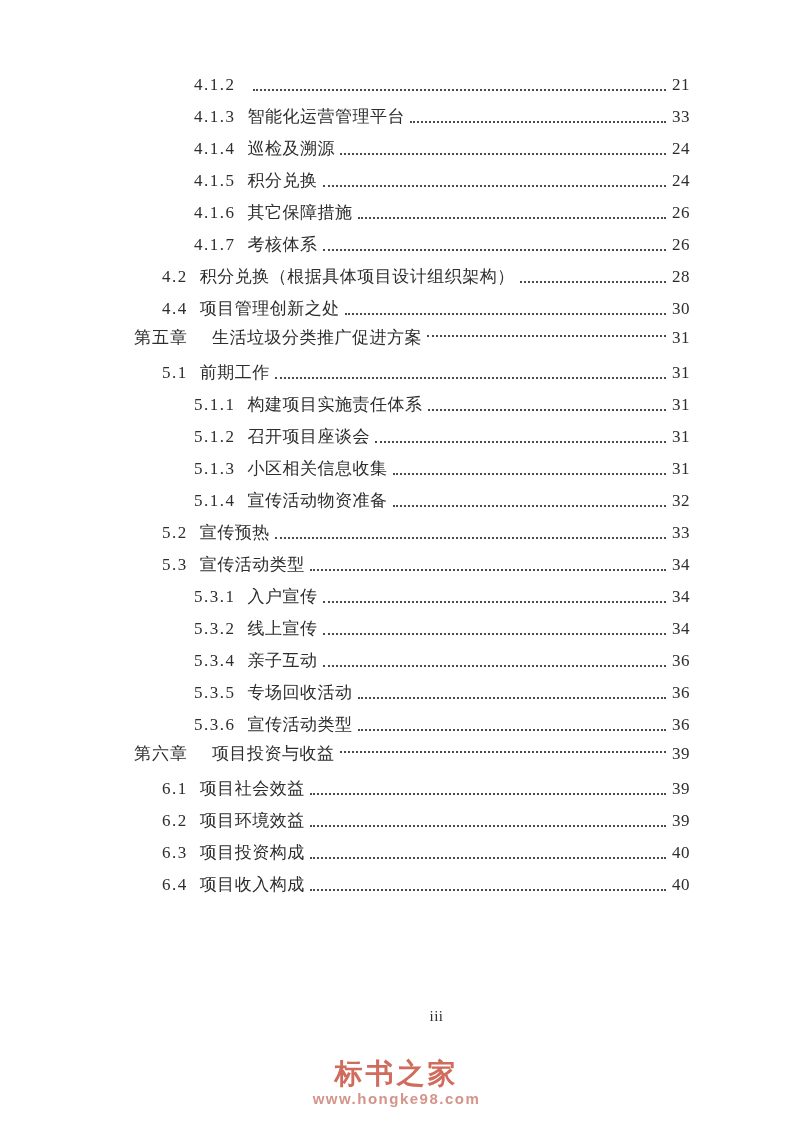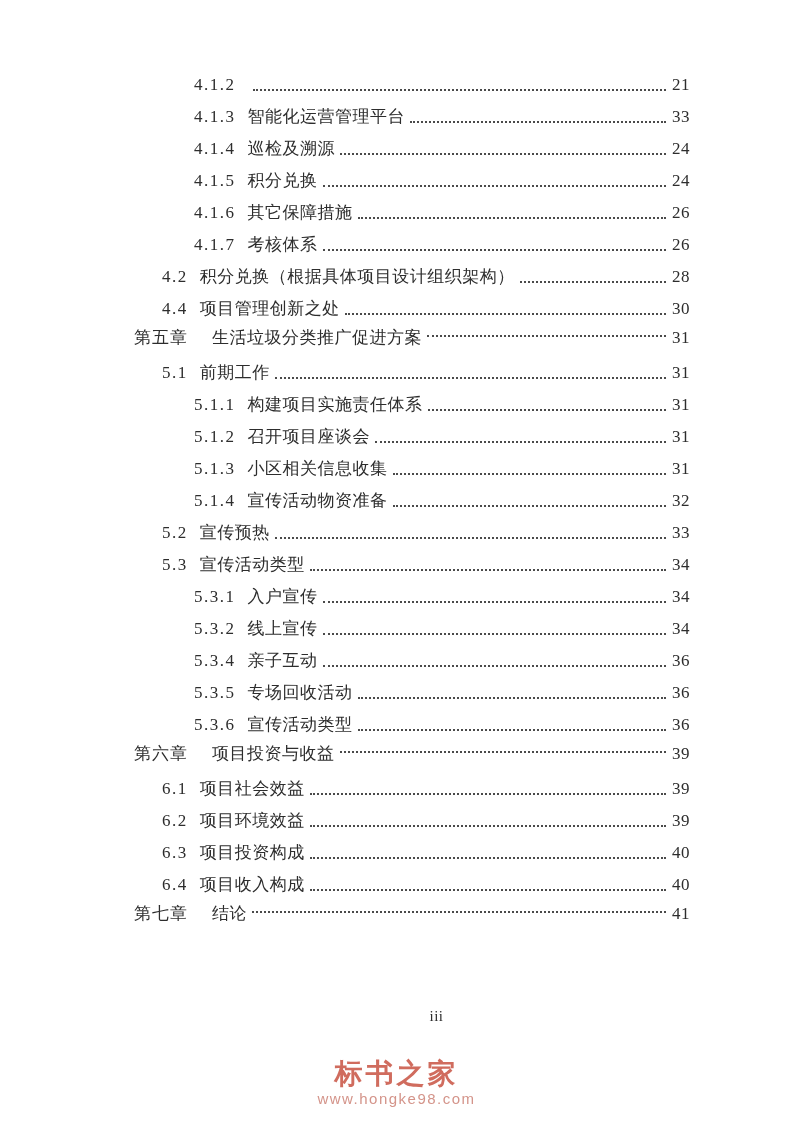--- a/index.html
+++ b/index.html
@@ -87,21 +87,21 @@
   }
   .wm-title {
     font-family: "Liberation Sans", "DejaVu Sans", sans-serif;
     font-weight: 700;
     font-size: 28px;
     line-height: 1.05;
     letter-spacing: 3px;
   }
   .wm-url {
     font-family: "Liberation Sans", "DejaVu Sans", sans-serif;
-    font-weight: 400;
+    font-weight: 700;
     font-size: 15px;
     letter-spacing: 1.5px;
     margin-top: 2px;
   }
 </style>
 </head>
 <body>
 
 <div class="page">
 
@@ -253,26 +253,20 @@
         <span class="num">6.3</span>
         <span class="title">项目投资构成</span>
         <span class="leader"></span>
         <span class="page-num">40</span>
       </div>
       <div class="toc-row lv2">
         <span class="num">6.4</span>
         <span class="title">项目收入构成</span>
         <span class="leader"></span>
         <span class="page-num">40</span>
-      </div>
-      <div class="toc-row lv1">
-        <span class="num">第七章</span>
-        <span class="title">结论</span>
-        <span class="leader"></span>
-        <span class="page-num">41</span>
       </div>
     </div>
 
   <div class="footer-page">iii</div>
 
   <div class="watermark">
     <div class="wm-title" style="color: rgb(208, 108, 94); text-align: center;">标书之家</div>
     <div class="wm-url" style="color: rgb(212, 148, 138);">www.hongke98.com</div>
   </div>
 

